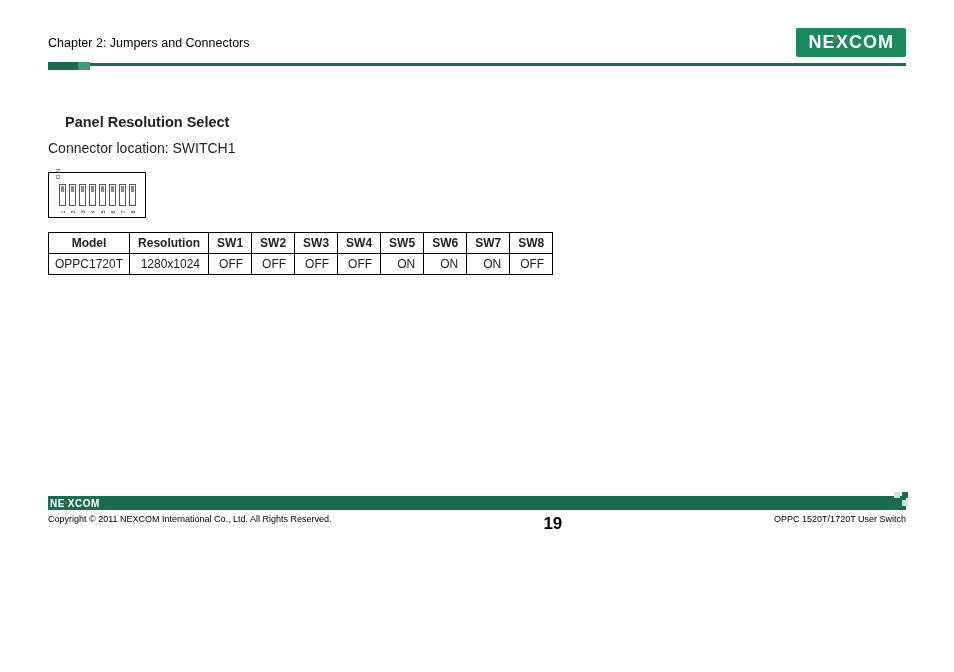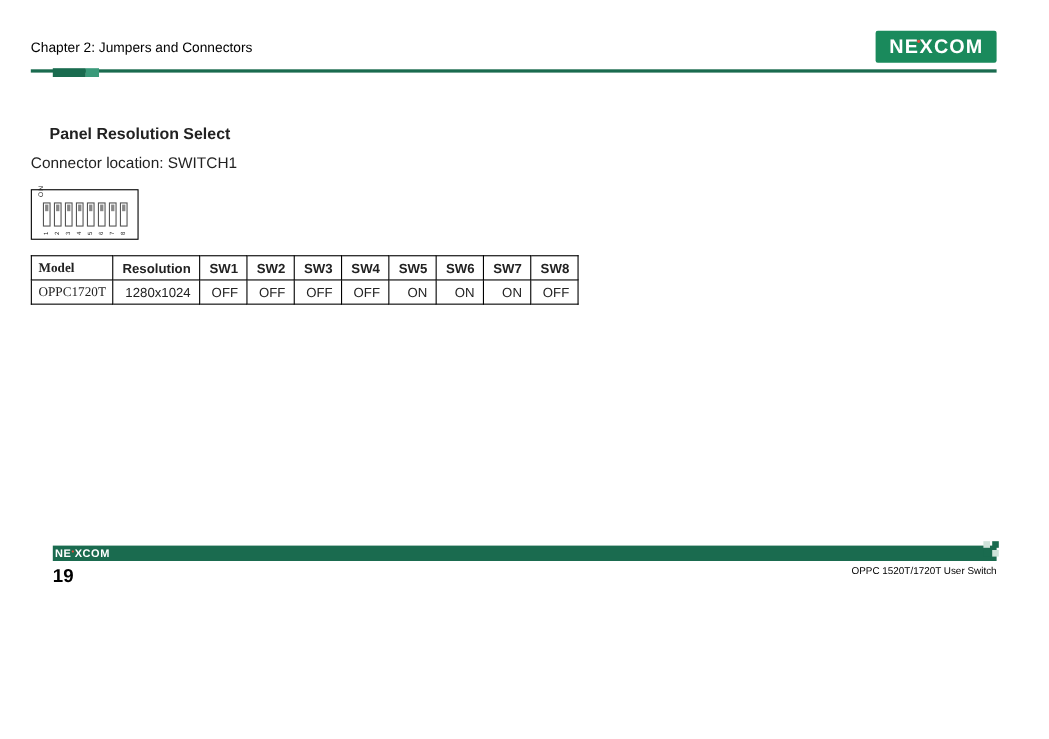--- a/index.html
+++ b/index.html
@@ -1,17 +1,17 @@
 <!DOCTYPE html>
 <html><head>
 <meta charset="utf-8">
 <style>
   * { box-sizing: border-box; margin: 0; padding: 0; }
   html, body { width: 954px; height: 672px; font-family: Arial, Helvetica, sans-serif; color: #222; background: #fff; }
-  .page { position: relative; width: 954px; height: 552px; padding: 28px 48px 0 28px; border-radius: 19px; }
+  .page { position: relative; width: 954px; height: 552px; padding: 28px 48px 0 48px; border-radius: 19px; }
   .header-row { display: flex; justify-content: space-between; align-items: center; margin-bottom: 6px; }
   .chapter { font-size: 12.5px; color: #000; }
   .logo-box { background: #1a8a5c; color: #fff; padding: 4px 12px; font-weight: 900; font-size: 18px; letter-spacing: 1px; display: flex; align-items: center; border-radius: 2px; }
   .logo-x-dot { color: #e74c3c; font-size: 10px; position: relative; top: -4px; margin: 0 -2px; }
   .green-bar { height: 3px; background: #1a6b4f; width: 100%; margin-bottom: 2px; }
   .top-accent { height: 8px; width: 30px; background: #1a6b4f; margin-left: 0; position: absolute; left: 48px; top: 62px; }
   .top-accent2 { height: 8px; width: 12px; background: #3a9a7a; position: absolute; left: 78px; top: 62px; }
 
   .content { margin-top: 48px; }
   .section-title { font-weight: 700; font-size: 14.5px; margin-bottom: 8px; margin-left: 17px; }
@@ -21,21 +21,21 @@
   .dip-inner { display: flex; gap: 3px; }
   .dip-sw { width: 7px; height: 22px; border: 1px solid #555; position: relative; background: #fff; }
   .dip-sw::before { content: ""; position: absolute; top: 1px; left: 1px; right: 1px; height: 6px; background: #888; }
   .dip-num { position: absolute; bottom: 2px; left: 0; right: 0; display: flex; gap: 3px; justify-content: center; font-size: 5.5px; }
   .dip-num span { width: 7px; text-align: center; transform: rotate(-90deg); }
   .dip-on { position: absolute; top: 6px; left: 6px; font-size: 6px; transform: rotate(-90deg); transform-origin: left top; letter-spacing: 1px; }
 
   table.sw-table { border-collapse: collapse; font-size: 12px; }
   table.sw-table th, table.sw-table td { border: 1px solid #000; padding: 3px 8px; text-align: right; white-space: nowrap; }
   table.sw-table th { font-weight: 700; }
-  table.sw-table td.model, table.sw-table th.model { text-align: left; padding-left: 6px; padding-right: 6px; font-family: Liberation Serif, serif; }
+  table.sw-table td.model, table.sw-table th.model { text-align: center; padding-left: 6px; padding-right: 6px; }
 
   .footer { position: absolute; left: 48px; right: 48px; bottom: 18px; }
   .footer-bar { height: 14px; background: #1a6b4f; width: 100%; display: flex; align-items: center; padding-left: 2px; }
   .footer-logo { color: #fff; font-weight: 900; font-size: 10px; letter-spacing: 0.5px; background: transparent; }
   .footer-squares { position: absolute; right: -2px; top: -4px; display: grid; grid-template-columns: 6px 6px; grid-template-rows: 6px 6px; gap: 2px; }
   .fsq { width: 6px; height: 6px; background: #1a6b4f; }
   .fsq.lite { background: #cfe3da; }
   .footer-text-row { display: flex; justify-content: space-between; font-size: 9px; margin-top: 4px; color: #000; }
   .page-num { font-weight: 700; font-size: 17px; }
 </style>
@@ -122,17 +122,18 @@
         <span>NE</span><span style="color:#e74c3c;font-size:7px;position:relative;top:-2px;">•</span><span>X</span><span>COM</span>
       </span>
       <div class="footer-squares">
         <div class="fsq lite"></div>
           <div class="fsq"></div>
           <div class="fsq"></div>
           <div class="fsq lite"></div>
       </div>
     </div>
     <div class="footer-text-row">
+      <span>Copyright © 2011 NEXCOM International Co., Ltd. All Rights Reserved.</span>
       <span class="page-num">19</span>
       <span>OPPC 1520T/1720T User Switch</span>
     </div>
   </div>
 </div>
 
 </body></html>

